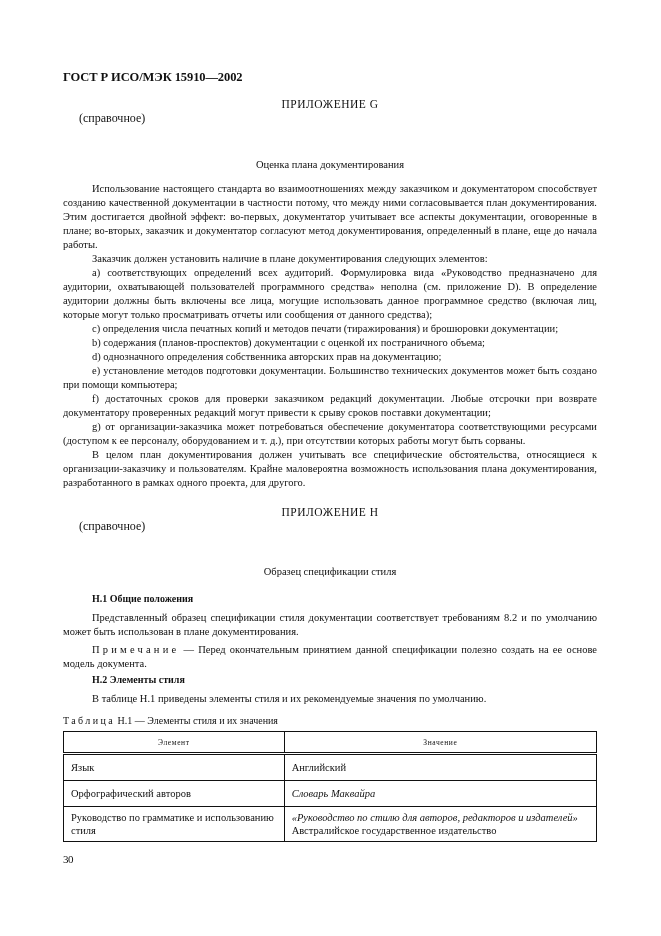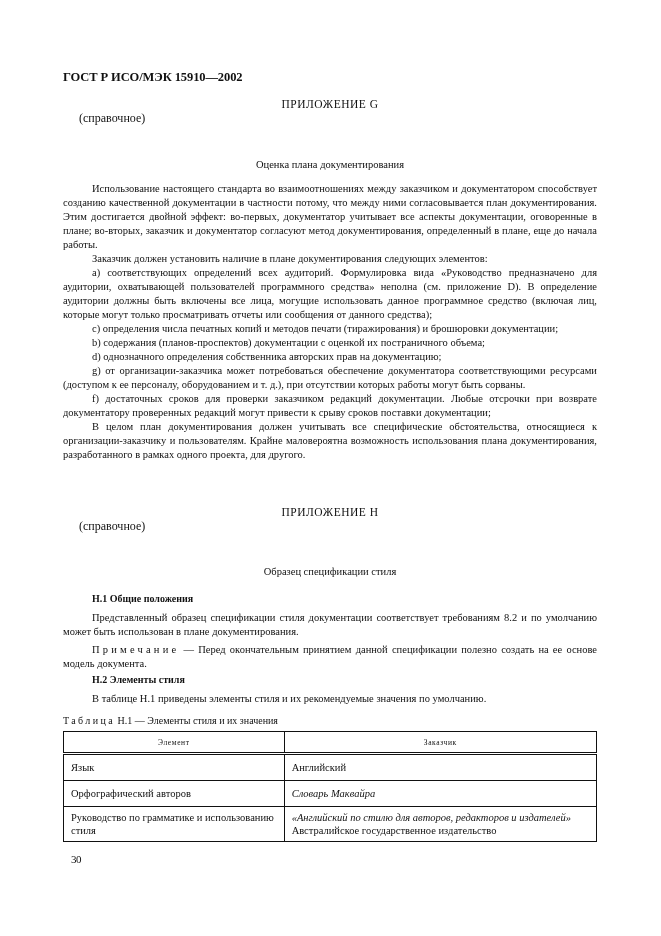--- a/index.html
+++ b/index.html
@@ -120,43 +120,43 @@
     }
     table.style-table col.c1 { width: 221px; }
     table.style-table col.c2 { width: 313px; }
     .it { font-style: italic; }
     .page-number {
       position: absolute;
       left: 0;
       top: 853px;
       font-size: 11px;
       letter-spacing: -0.5px;
-      margin-left: 8px;
     }
   </style>
 </head>
 <body>
 
 <div class="page">
 
   <div class="doc-header">ГОСТ Р ИСО/МЭК 15910—2002</div>
 
   <div class="annex-title" style="top:98px;">ПРИЛОЖЕНИЕ G</div>
   <div class="annex-sub" style="top:112px;">(справочное)</div>
   <div class="section-title" style="top:159px;">Оценка плана документирования</div>
 
   <div class="block" style="top:182px;">
     <p>Использование настоящего стандарта во взаимоотношениях между заказчиком и документатором способствует созданию качественной документации в частности потому, что между ними согласовывается план документирования. Этим достигается двойной эффект: во-первых, документатор учитывает все аспекты документации, оговоренные в плане; во-вторых, заказчик и документатор согласуют метод документирования, определенный в плане, еще до начала работы.</p>
     <p>Заказчик должен установить наличие в плане документирования следующих элементов:</p>
     <p>a) соответствующих определений всех аудиторий. Формулировка вида «Руководство предназначено для аудитории, охватывающей пользователей программного средства» неполна (см. приложение D). В определение аудитории должны быть включены все лица, могущие использовать данное программное средство (включая лиц, которые могут только просматривать отчеты или сообщения от данного средства);</p>
     <p>c) определения числа печатных копий и методов печати (тиражирования) и брошюровки документации;</p>
     <p>b) содержания (планов-проспектов) документации с оценкой их постраничного объема;</p>
     <p>d) однозначного определения собственника авторских прав на документацию;</p>
+    <p>e) установление методов подготовки документации. Большинство технических документов может быть создано при помощи компьютера;</p>
+    <p>f) достаточных сроков для проверки заказчиком редакций документации. Любые отсрочки при возврате документатору проверенных редакций могут привести к срыву сроков поставки документации;</p>
     <p>g) от организации-заказчика может потребоваться обеспечение документатора соответствующими ресурсами (доступом к ее персоналу, оборудованием и т. д.), при отсутствии которых работы могут быть сорваны.</p>
-    <p>f) достаточных сроков для проверки заказчиком редакций документации. Любые отсрочки при возврате документатору проверенных редакций могут привести к срыву сроков поставки документации;</p>
     <p>В целом план документирования должен учитывать все специфические обстоятельства, относящиеся к организации-заказчику и пользователям. Крайне маловероятна возможность использования плана документирования, разработанного в рамках одного проекта, для другого.</p>
   </div>
 
   <div class="annex-title" style="top:506px;">ПРИЛОЖЕНИЕ H</div>
   <div class="annex-sub" style="top:520px;">(справочное)</div>
   <div class="section-title" style="top:566px;">Образец спецификации стиля</div>
 
   <div class="subhead" style="top:593px;">Н.1 Общие положения</div>
 
   <div class="block" style="top:611px;">
@@ -179,36 +179,36 @@
   </div>
 
   <table class="style-table">
     <colgroup>
         <col class="c1">
         <col class="c2">
       </colgroup>
     <thead>
       <tr>
         <th>Элемент</th>
-        <th>Заказчик</th>
+        <th>Значение</th>
       </tr>
     </thead>
     <tbody>
       <tr>
         <td>Язык</td>
         <td>Английский</td>
       </tr>
       <tr>
         <td>Орфографический авторов</td>
         <td class="it">Словарь Маквайра</td>
       </tr>
       <tr class="tall">
         <td>Руководство по грамматике и использованию стиля</td>
         <td>
-          <span class="it">«Английский по стилю для авторов, редакторов и издателей»</span><br>
+          <span class="it">«Руководство по стилю для авторов, редакторов и издателей»</span><br>
           <span>Австралийское государственное издательство</span>
         </td>
       </tr>
     </tbody>
   </table>
 
   <div class="page-number">30</div>
 </div>
 
 </body></html>

